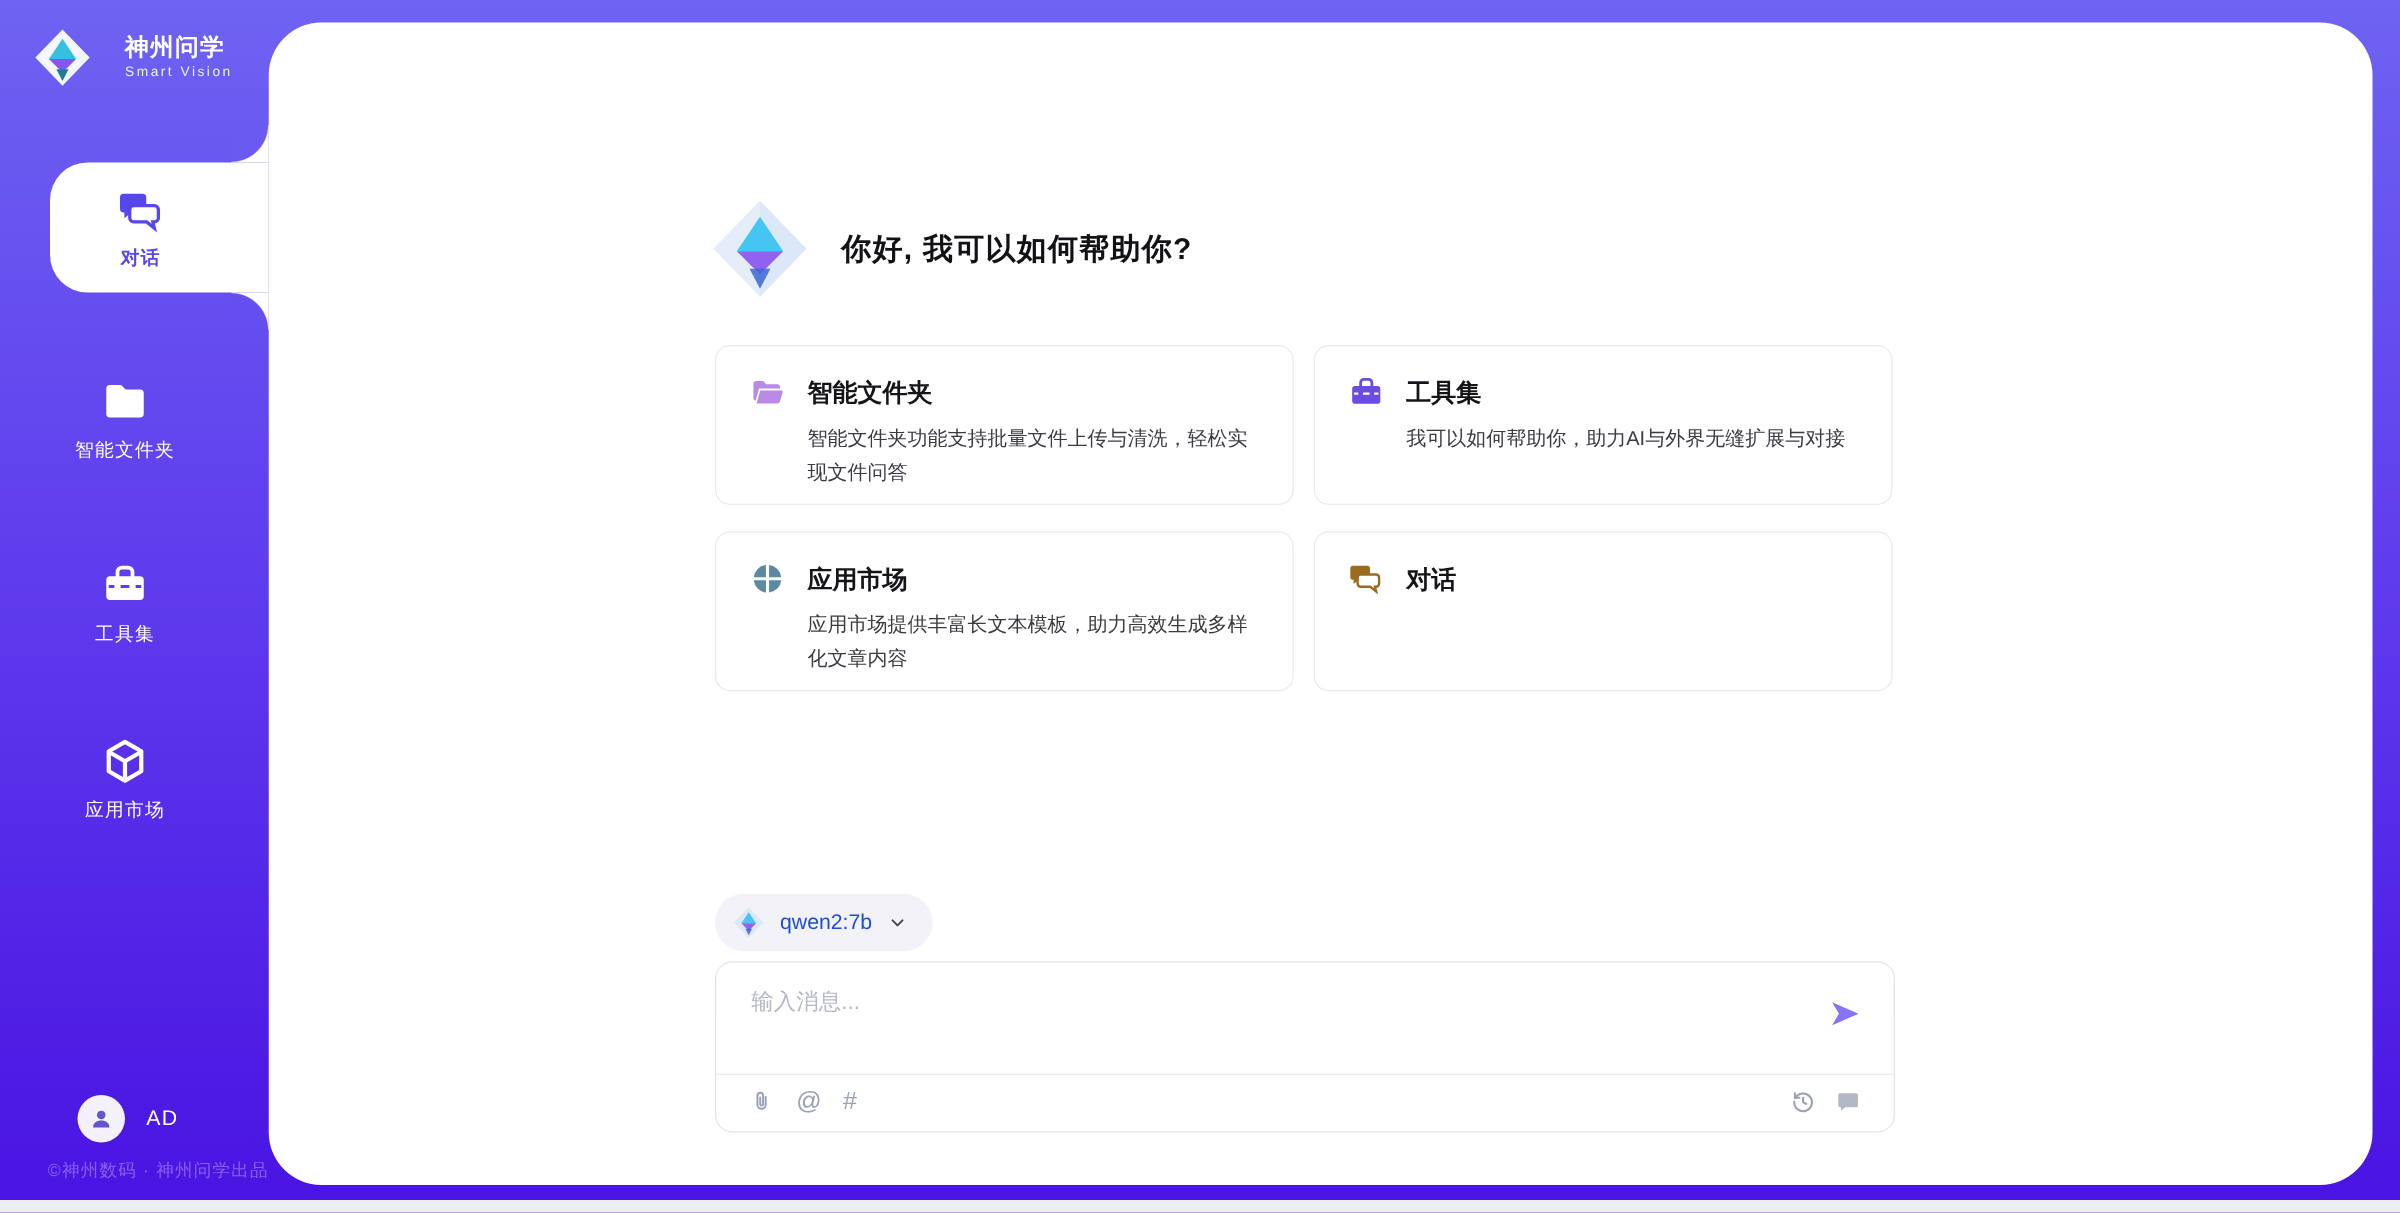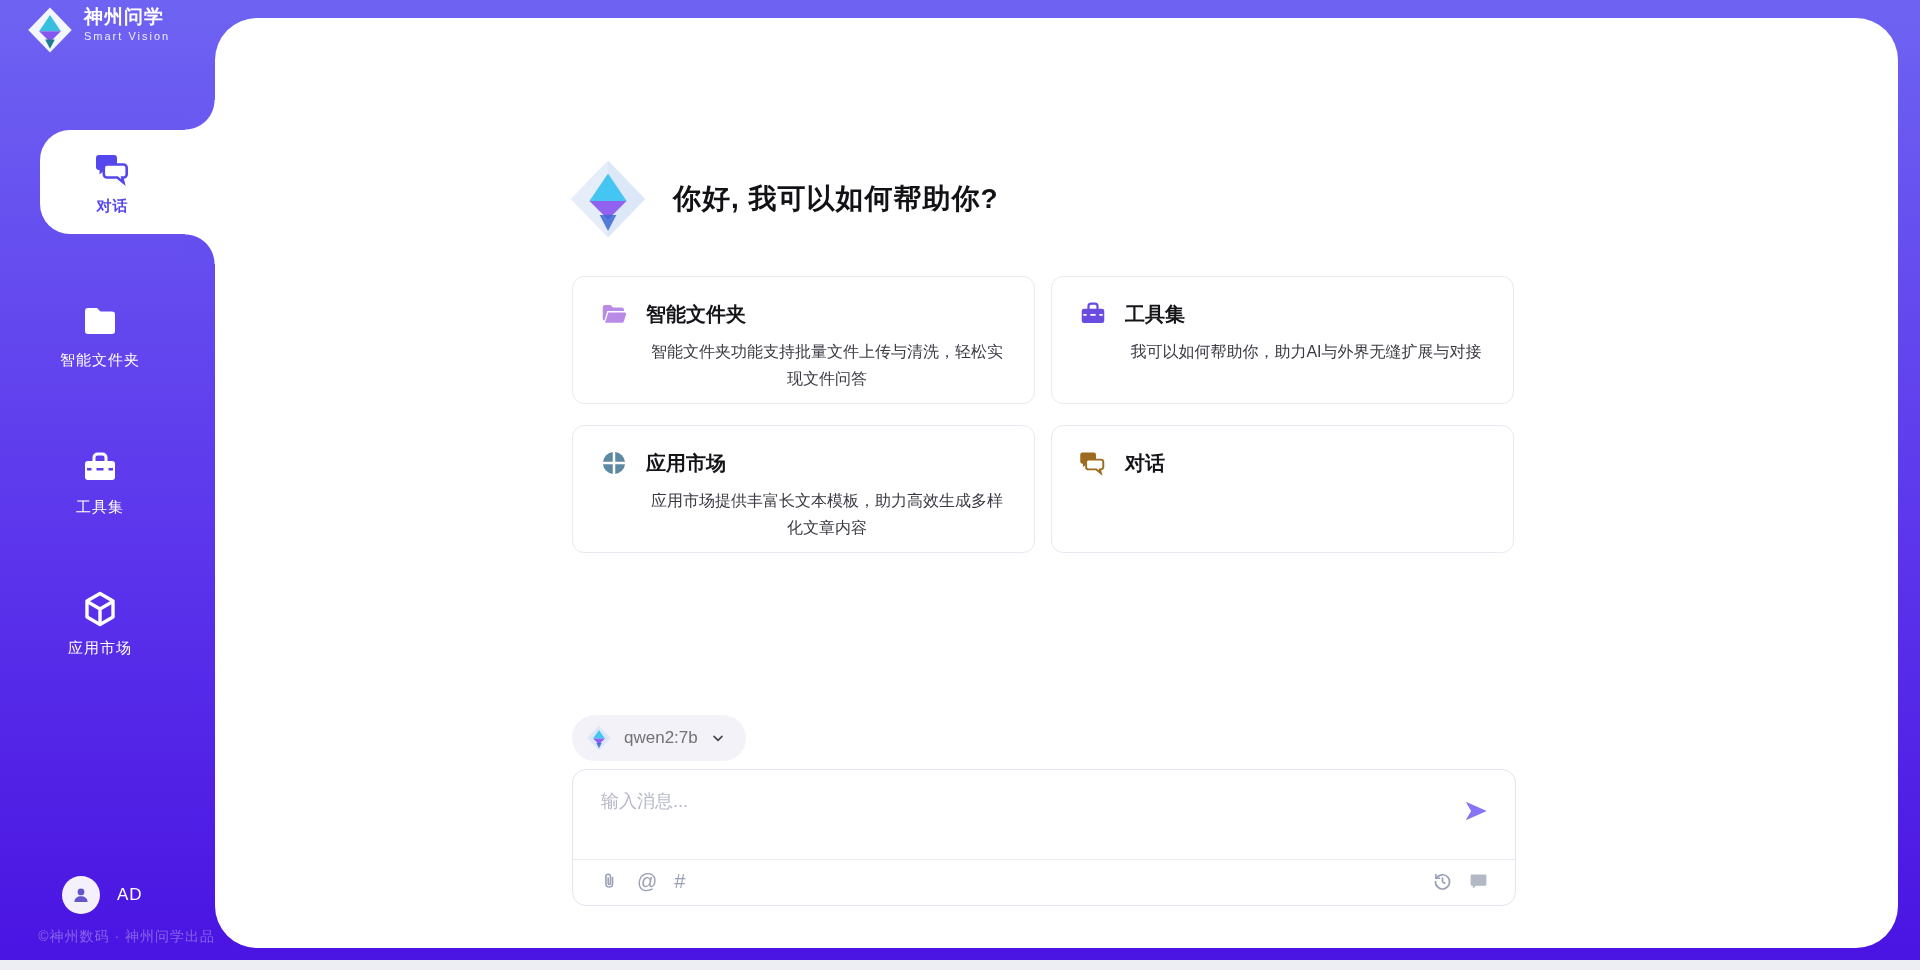--- a/index.html
+++ b/index.html
@@ -12,21 +12,21 @@
   .bottom-strip { position:absolute; left:0; bottom:0; width:100%; height:10px; background:#edeef4; }
 
   
   .main-panel {
     position:absolute; left:215px; top:18px; width:1683px; height:930px;
     background:#ffffff; border-radius:42px;
   }
 
   
   .sidebar { position:absolute; left:0; top:0; width:215px; height:100%; }
-  .logo-row { position:absolute; left:26px; top:6px; display:flex; gap:10px; }
+  .logo-row { position:absolute; left:26px; top:22px; display:flex; align-items:center; gap:26px; }
   .logo-row svg { width:48px; height:48px; }
   .brand-text { display:flex; flex-direction:column; line-height:1.15; }
   .brand-name { color:#fff; font-size:19px; font-weight:bold; letter-spacing:1px; }
   .brand-sub  { color:#eef; font-size:11px; letter-spacing:2px; margin-top:2px; }
 
   .nav-active-tab {
     position:absolute; left:40px; top:130px; width:175px; height:104px;
     background:#fff; border-radius:30px 0 0 30px;
     display:flex; flex-direction:column; align-items:center; justify-content:center;
     gap:8px; padding-right:30px; color:#5546ee; cursor:pointer;
@@ -50,45 +50,45 @@
   .avatar svg { width:24px; height:24px; }
   .user-name { color:#fff; font-size:17px; letter-spacing:1px; }
   .sidebar-footer {
     position:absolute; left:0; top:928px; width:215px; text-align:right;
     color:rgba(255,255,255,0.32); font-size:14px; letter-spacing:1px; white-space:nowrap;
   }
 
   
   .greeting { position:absolute; left:352px; top:140px; display:flex; align-items:center; gap:24px; }
   .greeting svg { width:82px; height:82px; }
-  .greeting-text { font-size:28px; font-weight:bold; color:#111116; letter-spacing:1px; }
+  .greeting-text { font-size:24px; font-weight:bold; color:#111116; letter-spacing:1px; }
 
   
   .cards {
     position:absolute; left:357px; top:258px; width:944px;
     display:grid; grid-template-columns:463px 463px; column-gap:16px; row-gap:21px;
   }
   .card {
     height:128px; background:#fff; border:1px solid #e9e9f1; border-radius:12px;
     padding:22px 26px; cursor:pointer;
   }
   .card-head { display:flex; align-items:center; gap:17px; }
   .card-icon { width:30px; height:30px; display:flex; }
   .card-icon svg { width:30px; height:30px; }
   .card-title { font-size:20px; font-weight:bold; color:#141419; }
-  .card-desc { margin-left:47px; margin-top:9px; font-size:16px; line-height:27px; color:#3a3a44;text-align:center; }
+  .card-desc { margin-left:47px; margin-top:9px; font-size:16px; line-height:27px; color:#3a3a44; }
 
   
   .model-pill {
     position:absolute; left:357px; top:697px; height:46px; border-radius:23px;
     background:#f2f2f8; display:inline-flex; align-items:center; gap:12px;
     padding:0 20px 0 14px; cursor:pointer;
   }
   .model-pill svg.logo { width:26px; height:26px; }
-  .model-name { font-size:17px; color:#737373; }
+  .model-name { font-size:17px; color:#1d4ed8; }
   .chevron svg { width:16px; height:16px; display:block; }
 
   
   .composer {
     position:absolute; left:357px; top:751px; width:944px; height:137px;
     background:#fff; border:1px solid #e4e4ee; border-radius:14px;
   }
   .composer-input {
     position:absolute; left:28px; top:14px; width:820px; height:34px;
     border:none; outline:none; font-size:18px; color:#55556a;

